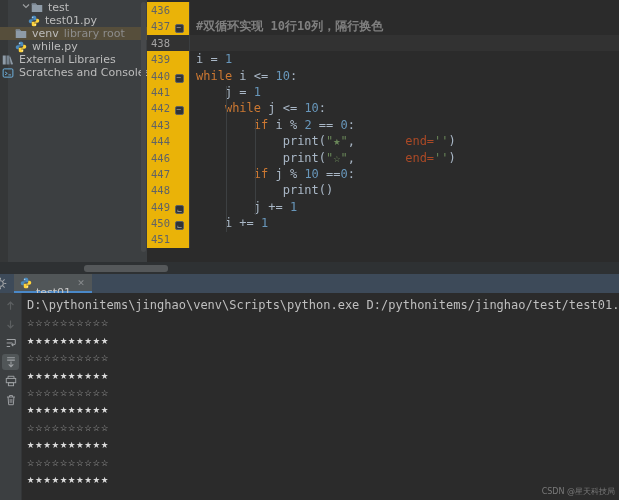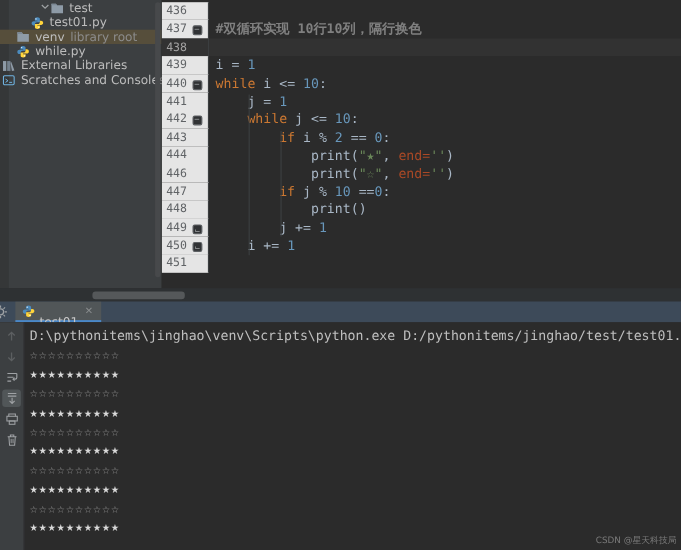--- a/index.html
+++ b/index.html
@@ -15,29 +15,29 @@
   .tree-row{height:13px;display:flex;align-items:center;font-size:11px;color:#bcbcbc;white-space:nowrap;cursor:default;}
   .tree-row.selected{background:#564e3b;}
   .tree-chevron{width:11px;flex:none;font-size:8px;color:#9da0a2;text-align:center;line-height:10px;}
   .tree-icon{width:13px;height:12px;margin-right:4px;flex:none;display:inline-flex;align-items:center;}
   .tree-label{color:#bcbcbc;}
   .tree-annotation{color:#8c8c8c;margin-left:5px;}
   #panel-vscroll{position:absolute;left:141px;top:2px;width:5px;height:250px;background:#47494b;border-radius:3px;}
   
   #editor{position:absolute;left:147px;top:0;width:472px;height:262px;background:#2b2b2b;padding-top:2px;box-sizing:border-box;overflow:hidden;}
   .ed-row{display:flex;height:16.4px;line-height:16.4px;font-family:"DejaVu Sans Mono","Liberation Mono",monospace;font-size:12px;white-space:pre;}
-  .gutter-cell{width:43px;flex:none;background:#e5e5e5;border-right:1px solid #3b3e40;color:#606366;font-size:10.5px;display:flex;box-sizing:border-box;}
+  .gutter-cell{width:43px;flex:none;background:#eab308;border-right:1px solid #3b3e40;color:#606366;font-size:10.5px;display:flex;box-sizing:border-box;}
   .lnum{width:23px;text-align:right;flex:none;}
   .fold{width:18px;text-align:center;flex:none;}
   .fold-box{display:inline-block;width:9px;height:9px;box-sizing:border-box;border:1px solid #5e6164;border-radius:2px;color:#9da0a2;font-size:8px;line-height:6px;background:#313335;margin-top:3px;}
   .code-cell{flex:1;padding-left:6px;color:#a9b7c6;}
   .ed-row.current,.ed-row.current .gutter-cell{background:#323232;flex-direction:column;}
   .ed-row.current .gutter-cell{color:#a4a3a3;}
   .tk-kw{color:#cc7832;}.tk-num{color:#6897bb;}.tk-str{color:#6a8759;}
-  .tk-kwarg{color:#aa4926;}.tk-df{color:#a9b7c6;}.tk-cm{color:#808080;font-weight:bold;}
+  .tk-kwarg{color:#aa4926;margin-left:43px;}.tk-df{color:#a9b7c6;}.tk-cm{color:#808080;font-weight:bold;}
   .indent-guide{position:absolute;width:1px;background:#3d4042;}
   
   #hscroll-band{position:absolute;left:0;top:262px;width:619px;height:12px;background:#2e3133;}
   #hscroll-thumb{position:absolute;left:84px;top:265px;width:84px;height:7px;background:#55585a;border-radius:3px;}
   
   #tab-strip{position:absolute;left:0;top:274px;width:619px;height:19px;background:#3d4a59;display:flex;align-items:stretch;overflow:hidden;}
   #strip-gear{width:10px;flex:none;overflow:hidden;display:flex;align-items:center;}
   #strip-gear svg{margin-left:-6px;}
   .run-tab{display:flex;align-items:center;gap:4px;background:#515658;margin-left:4px;padding:0 7px 0 6px;border-bottom:2px solid #4a88c8;box-sizing:border-box;cursor:default;}
   .run-tab .tab-label{font-size:11px;color:#c8c8c8;margin-top:20px;}
@@ -56,21 +56,21 @@
   .cl-odd{color:#9b9b9b;letter-spacing:1px;}
   .cl-even{color:#dadada;letter-spacing:1px;}
   #watermark{position:absolute;right:4px;bottom:3px;font-size:8px;color:#7a7a7a;}
 </style>
 </head>
 <body>
 
 <div id="project-panel">
   <div id="tool-stripe"></div>
   <div id="tree-list">
-      <div class="tree-row" style="padding-left: 20px; margin-left: 15px;">
+      <div class="tree-row" style="padding-left: 20px;">
         <span class="tree-chevron"><svg width="8" height="8" viewBox="0 0 8 8">
             <path d="M1 2.5l3 3 3-3" stroke="#9da0a2" stroke-width="1.1" fill="none"></path>
           </svg></span>
         <span class="tree-icon">
           <svg width="12" height="11" viewBox="0 0 16 14">
             <path fill="#8e9ba7" d="M1 1.5h5.4l1.5 2H15v9.5H1z"></path>
             <path fill="#7c8894" d="M1 1.5h5.4l1.5 2H1z"></path>
           </svg>
         </span>
         <span class="tree-label">test</span>

